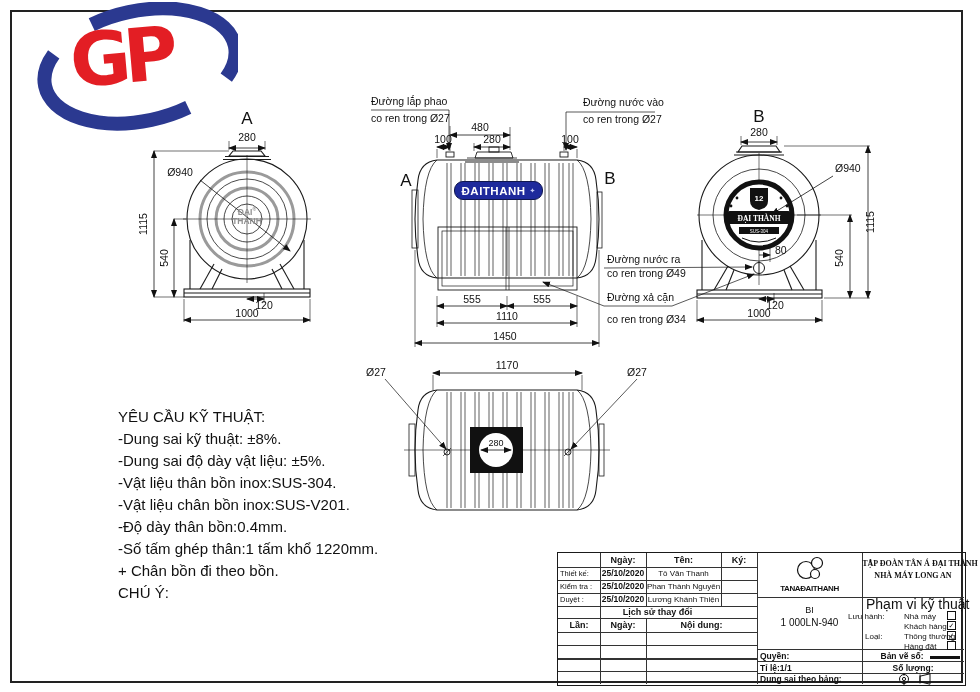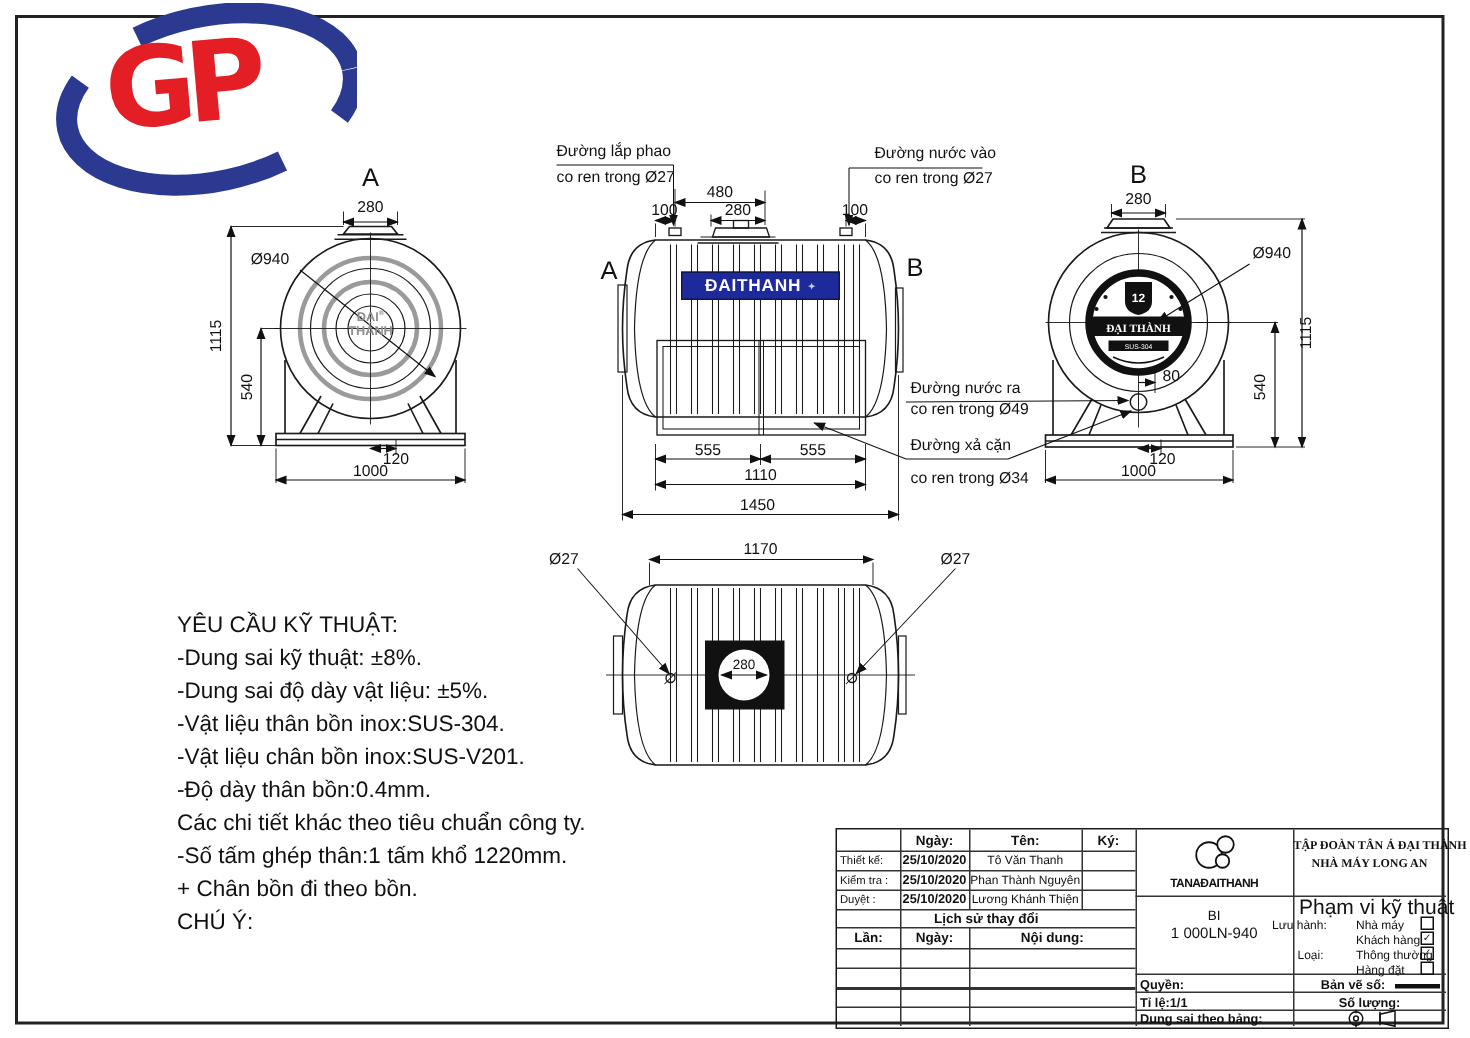--- a/index.html
+++ b/index.html
@@ -11,22 +11,22 @@
   .dt{font-family:"Liberation Sans",sans-serif;fill:#111}
   
   .gp-wrap{position:absolute;left:18px;top:2px;width:220px;height:132px}
   .gp-text{position:absolute;left:52px;top:12px;font-size:74px;font-weight:bold;
            color:#e31e24;transform:rotate(-5deg);letter-spacing:-7px;
            font-family:"DejaVu Sans",sans-serif}
   
   .co{position:absolute;font-size:10.5px;line-height:13.5px;white-space:nowrap}
   .co span{display:block}
   
-  .band{position:absolute;left:454px;top:181px;width:106px;height:19px;
-        background:#1e2a9c;border:1px solid #10174f;border-radius:0;
+  .band{position:absolute;left:454px;top:181px;width:89px;height:19px;
+        background:#1e2a9c;border:1px solid #10174f;border-radius:9px;
         display:flex;align-items:center;justify-content:center;gap:4px;
         color:#fff;box-sizing:border-box}
   .band .bt{font-size:11.5px;font-weight:bold;letter-spacing:.5px}
   .band .bm{font-size:7px;color:#c7cdf5}
   
   .alogo{position:absolute;left:225px;top:205px;width:44px;text-align:center;
          color:#8f8f8f;font-weight:bold;font-size:8.5px;line-height:9.5px}
   .alogo sup{font-size:5px}
   
   .notes{position:absolute;left:118px;top:406px;font-size:15px;line-height:22px;
@@ -291,21 +291,20 @@
   <span style="margin-top:8px">co ren trong Ø34</span>
 </div>
 
 <div class="notes">
   <div>YÊU CẦU KỸ THUẬT:</div>
   <div>-Dung sai kỹ thuật: ±8%.</div>
   <div>-Dung sai độ dày vật liệu: ±5%.</div>
   <div>-Vật liệu thân bồn inox:SUS-304.</div>
   <div>-Vật liệu chân bồn inox:SUS-V201.</div>
   <div>-Độ dày thân bồn:0.4mm.</div>
-  <div>Các chi tiết khác theo tiêu chuẩn công ty.</div>
   <div>-Số tấm ghép thân:1 tấm khổ 1220mm.</div>
   <div>+ Chân bồn đi theo bồn.</div>
   <div>CHÚ Ý:</div>
 </div>
 
 <div class="tb">
 
   <div class="hl" style="left:0;top:14px;width:199px"></div>
   <div class="hl" style="left:0;top:27px;width:199px"></div>
   <div class="hl" style="left:0;top:40px;width:199px"></div>

